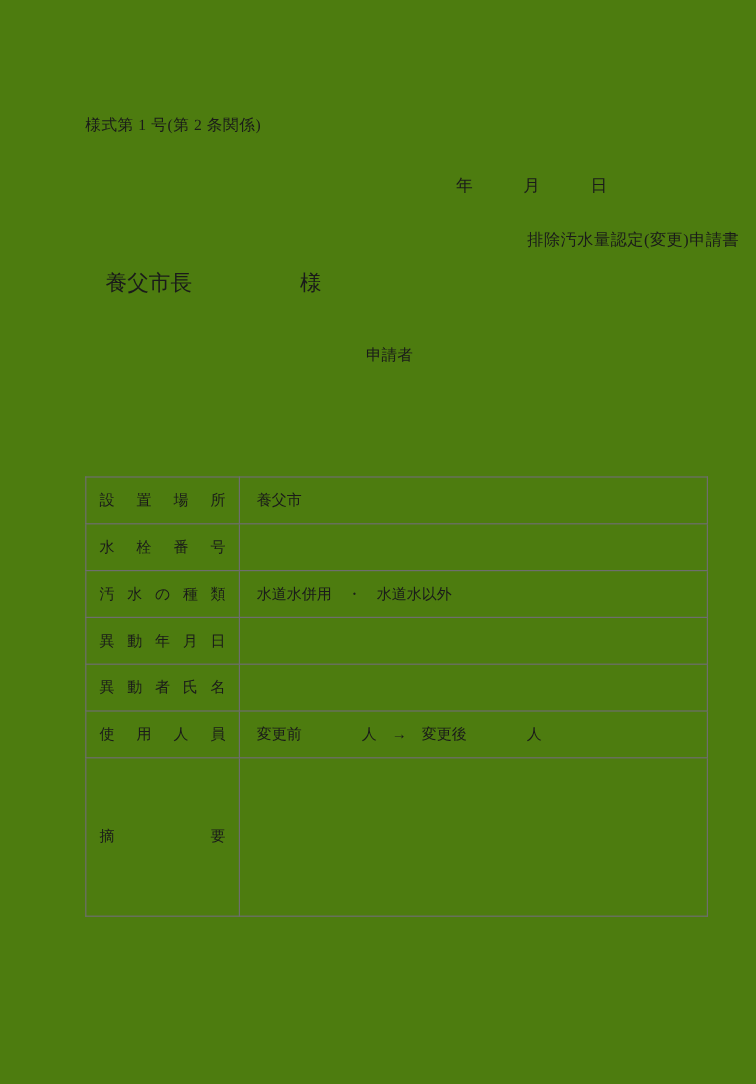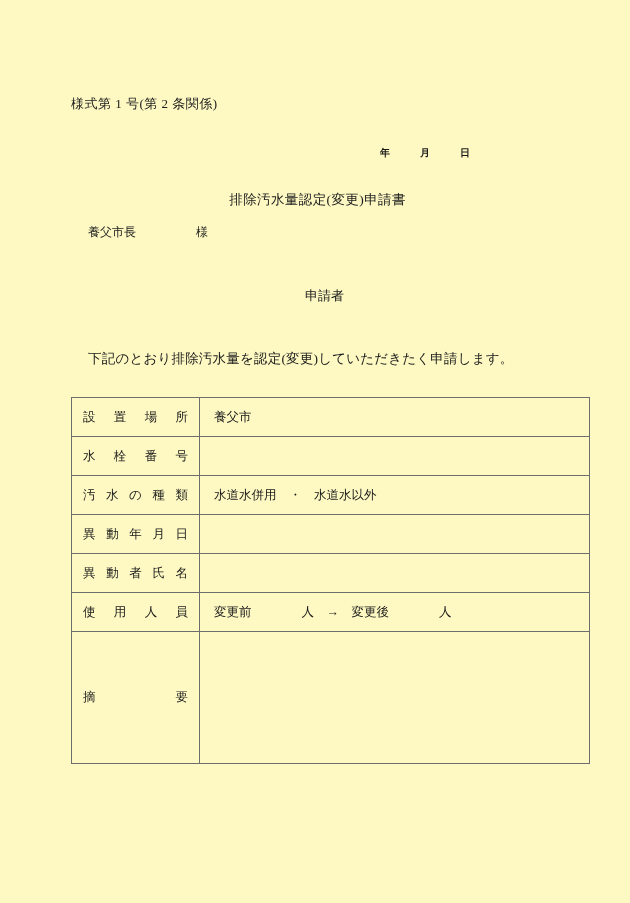--- a/index.html
+++ b/index.html
@@ -11,66 +11,65 @@
     width: 630px;
     height: 903px;
     position: relative;
     font-family: "Liberation Serif", "DejaVu Serif", serif;
     color: #1a1a1a;
     overflow: hidden;
   }
   .page {
     position: absolute;
     inset: 0;
-    background: #fef9c3;
+    background: #4d7c0f;
   }
 
   
   .form-number {
     position: absolute;
     left: 71px;
     top: 95px;
     font-size: 13px;
     letter-spacing: 0.5px;
     white-space: pre;
   }
 
   
   .date-line {
     position: absolute;
     left: 380px;
     top: 146px;
     width: 175px;
-    font-size: 10px;
-    white-space: pre;
-    font-weight: bold;
+    font-size: 14px;
+    white-space: pre;
   }
 
   
   .doc-title {
     position: absolute;
     left: 0;
     top: 175px;
     width: 616px;
-    text-align: center;
+    text-align: right;
     font-size: 13.5px;
     letter-spacing: 0.4px;
     white-space: pre;
   }
   .doc-title-inner {
     display: inline-block;
     margin-left: 4px;
   }
 
   
   .addressee {
     position: absolute;
     left: 88px;
     top: 224px;
-    font-size: 12px;
+    font-size: 18px;
     white-space: pre;
   }
 
   
   .applicant {
     position: absolute;
     left: 305px;
     top: 249px;
     font-size: 13px;
     white-space: pre;
@@ -171,21 +170,20 @@
   </div>
 
   <div class="addressee">養父市長　　　　　様</div>
 
   <div class="applicant">
     <div class="applicant-row">
       <span class="applicant-label">申請者</span>
     </div>
   </div>
 
-  <div class="body-text">下記のとおり排除汚水量を認定(変更)していただきたく申請します。</div>
 
   <table class="form-table">
     <tbody>
       <tr>
         <td class="label-cell">
           <span class="label-inner"><span>設</span><span>置</span><span>場</span><span>所</span></span>
         </td>
         <td class="value-cell">養父市</td>
       </tr>
       <tr>

